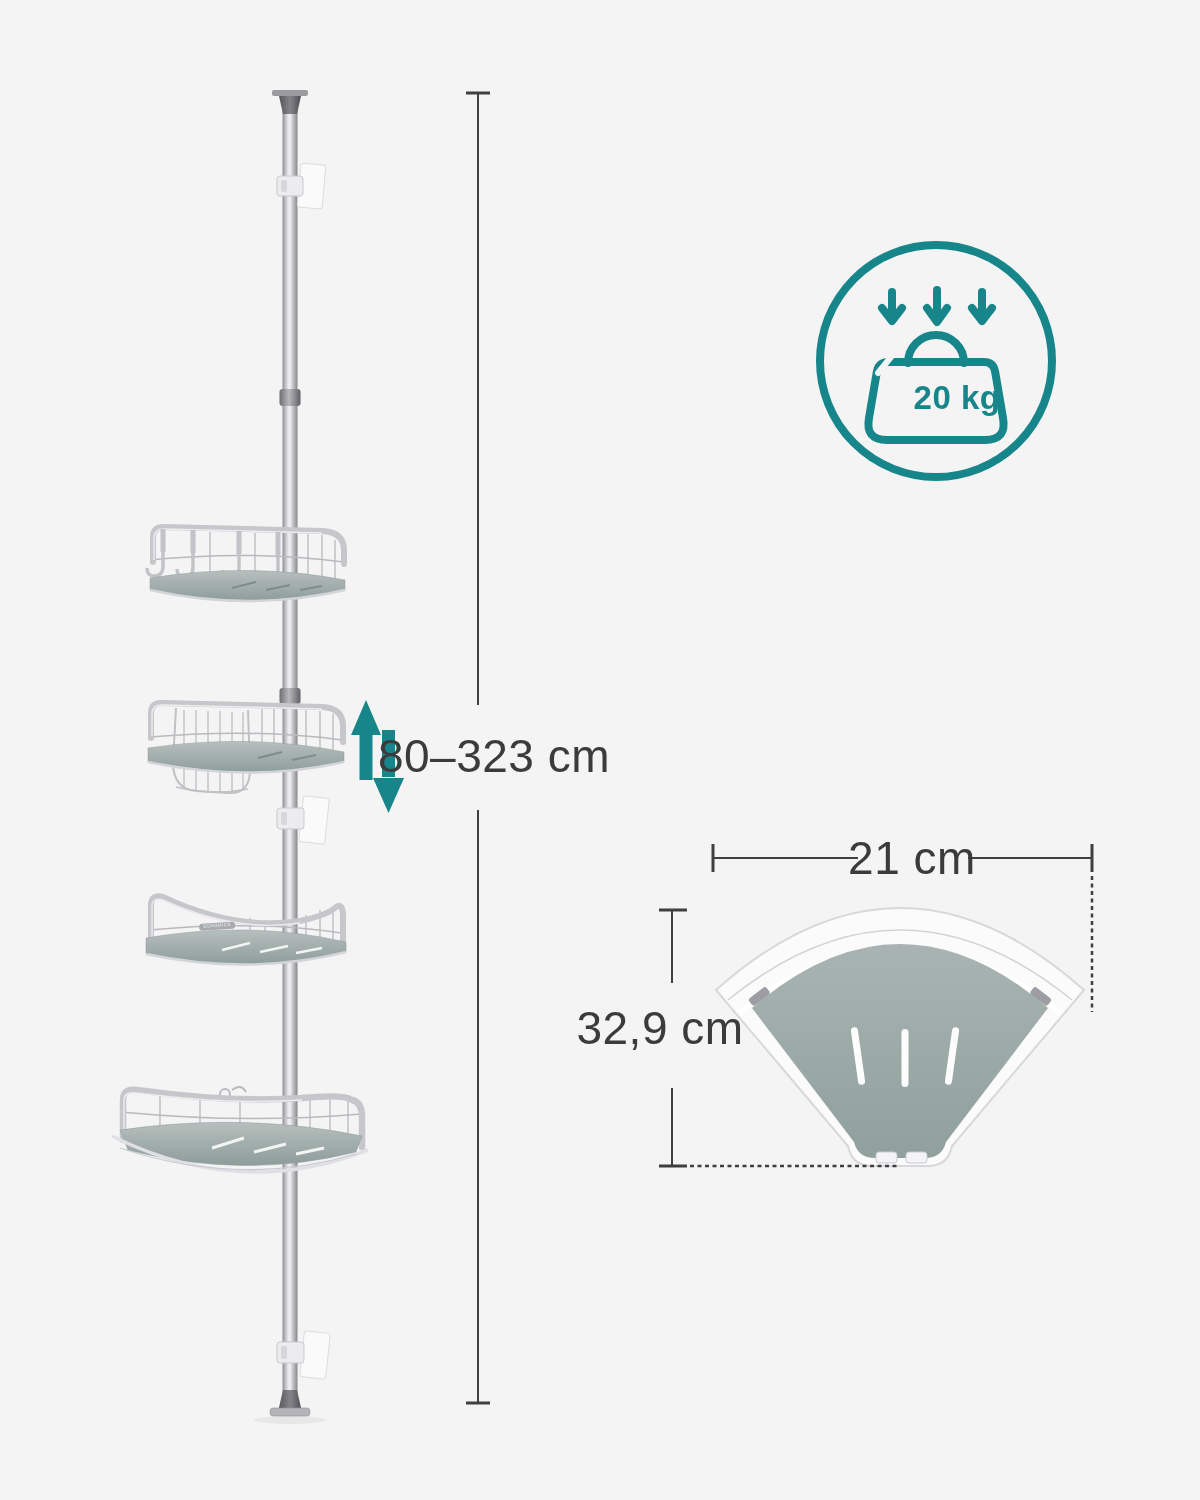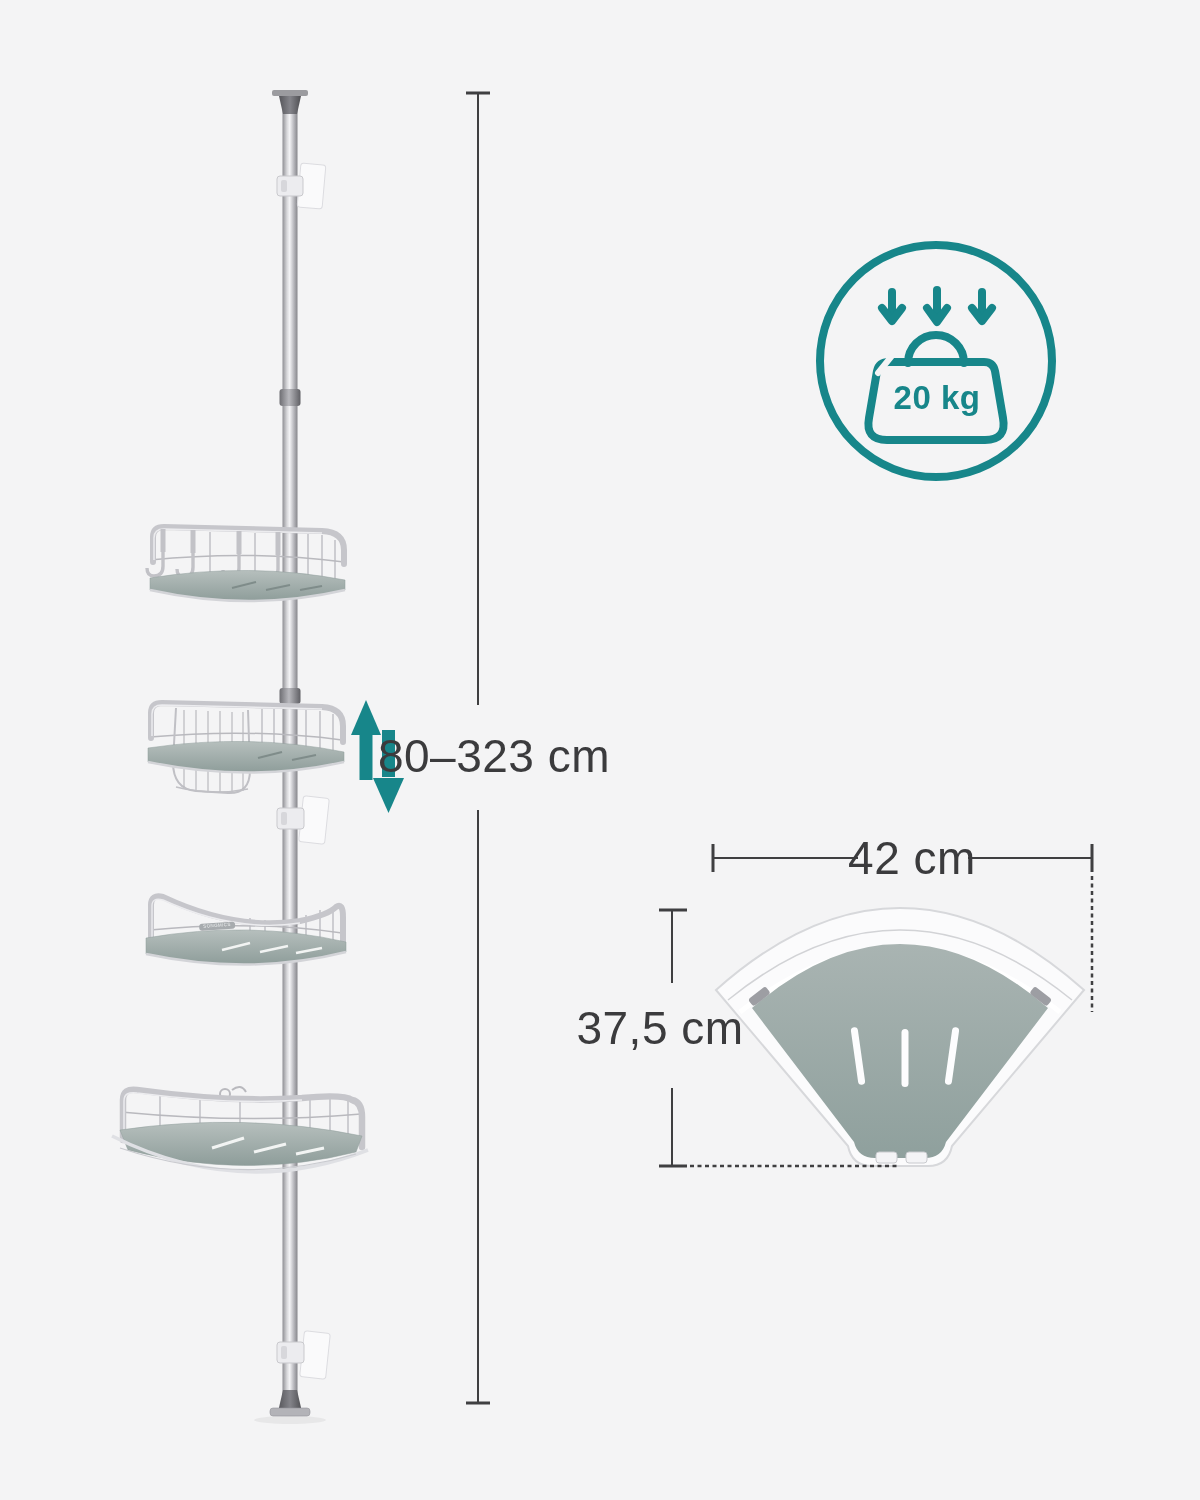--- a/index.html
+++ b/index.html
@@ -286,18 +286,18 @@
       <line x1="659" y1="910" x2="687" y2="910" stroke-width="3"></line>
       <line x1="672" y1="910" x2="672" y2="983" stroke-width="2"></line>
       <line x1="672" y1="1088" x2="672" y2="1166" stroke-width="2"></line>
       <line x1="659" y1="1166" x2="687" y2="1166" stroke-width="3"></line>
       <line x1="690" y1="1166" x2="900" y2="1166" stroke-width="2.5" stroke-dasharray="4 3.5"></line>
     </g>
   </g>
 </svg>
 
 <div class="label" style="left:494px;top:756px;">80–323 cm</div>
-<div class="label teal" style="left:937px;top:398px;">20 kg</div>
-<div class="label" style="left:912px;top:858px;">42 cm</div>
-<div class="label" style="left:660px;top:1028px;">37,5 cm</div>
+<div class="label teal" style="left:957px;top:398px;">20 kg</div>
+<div class="label" style="left:912px;top:858px;">21 cm</div>
+<div class="label" style="left:660px;top:1028px;">32,9 cm</div>
 <div class="brand-tag" style="left:217px;top:926px;">SONGMICS</div>
 
 </div>
 
 </body></html>

